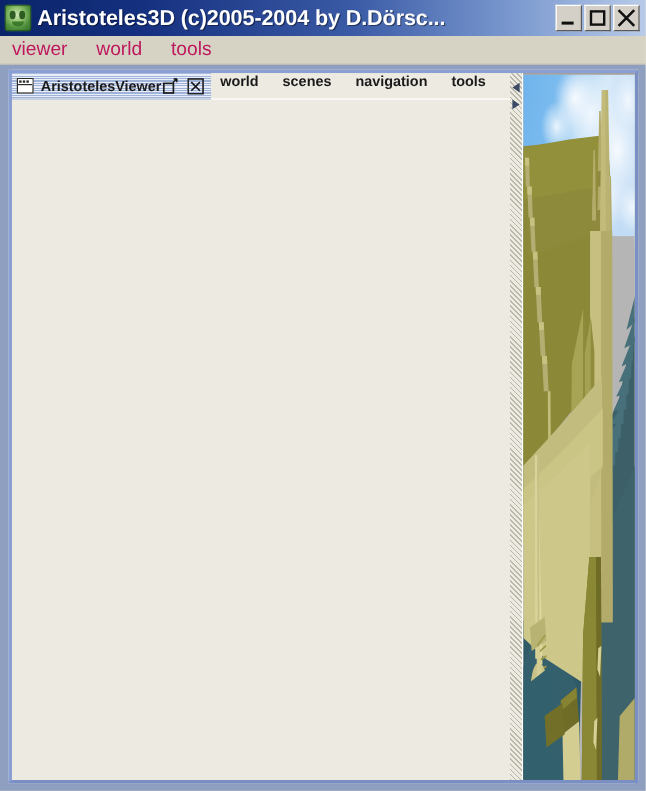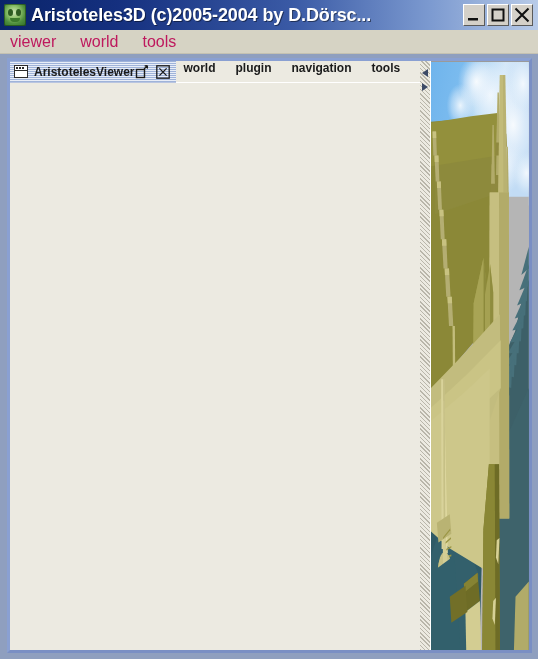--- a/index.html
+++ b/index.html
@@ -316,21 +316,21 @@
             <svg width="14" height="14" viewBox="0 0 14 14">
               <rect x="0.8" y="0.8" width="12.4" height="12.4" fill="none" stroke="#1a1a1a" stroke-width="1.3"></rect>
               <path d="M3.4 3.4 L10.6 10.6 M10.6 3.4 L3.4 10.6" stroke="#1a1a1a" stroke-width="1.3" fill="none"></path>
             </svg>
           </div>
         </div>
       </div>
 
       <div class="if-menubar">
         <div class="mi">world</div>
-        <div class="mi">plugin</div>
+        <div class="mi">scenes</div>
         <div class="mi">navigation</div>
         <div class="mi">tools</div>
       </div>
 
       <div class="if-content">
 
         <div class="split-divider">
           <div class="split-arrow up"></div>
           <div class="split-arrow down"></div>
         </div>

